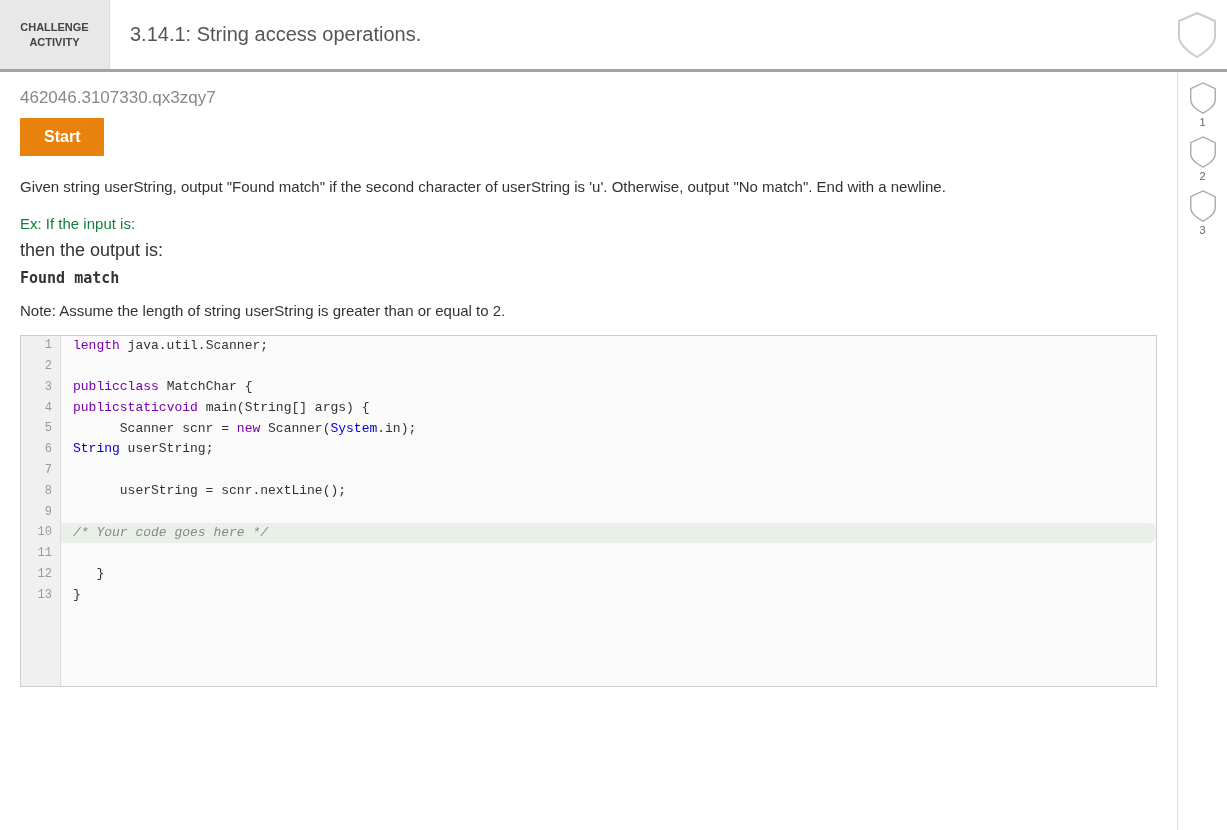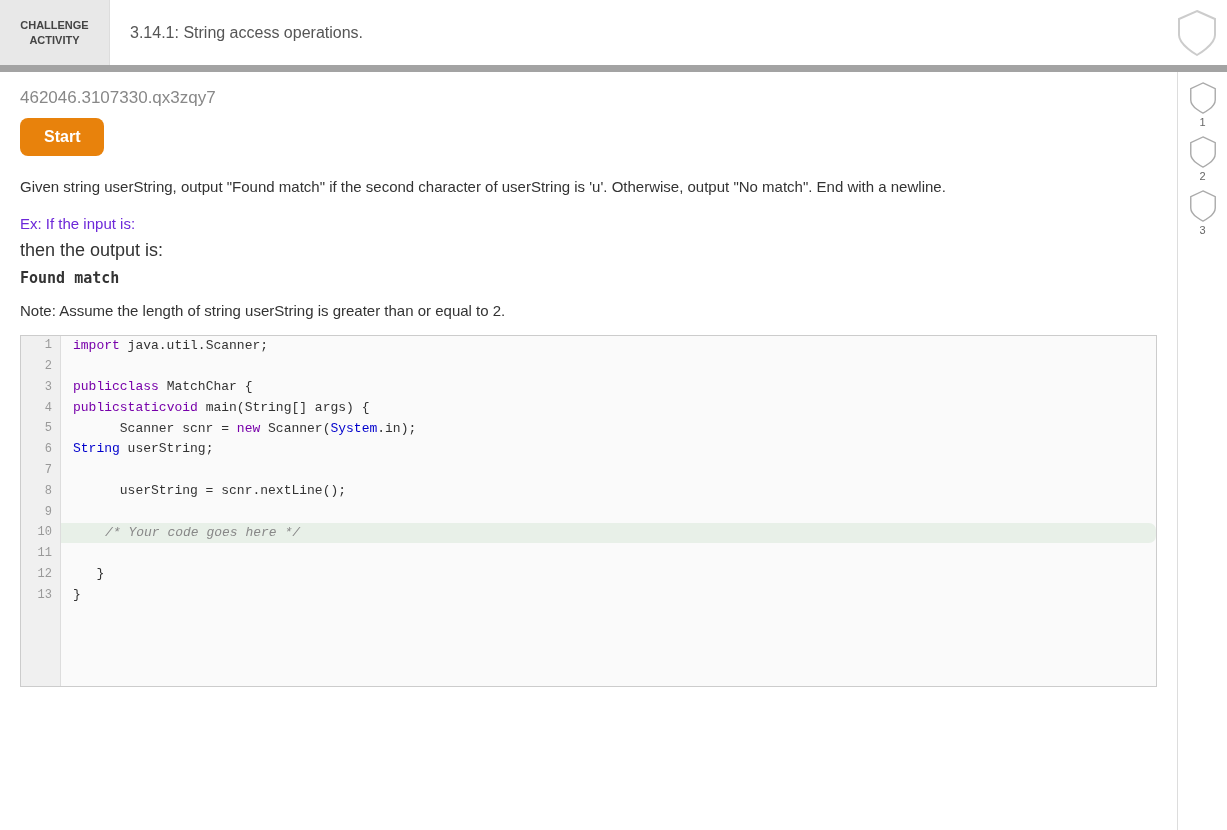--- a/index.html
+++ b/index.html
@@ -14,21 +14,21 @@
       width: 1227px;
       min-height: 830px;
       background: #fff;
       position: relative;
     }
 
     
     .header {
       display: flex;
       align-items: stretch;
-      border-bottom: 7px solid #a3a3a3;
+      border-bottom: 3px solid #a3a3a3;
       background: #fff;
       height: 72px;
     }
 
     .header-badge {
       background: #e8e8e8;
       padding: 8px 14px;
       display: flex;
       flex-direction: column;
       justify-content: center;
@@ -42,21 +42,21 @@
       font-weight: bold;
       color: #444;
       text-align: center;
       line-height: 1.3;
     }
 
     .header-title {
       display: flex;
       align-items: center;
       padding: 0 20px;
-      font-size: 16px;
+      font-size: 20px;
       color: #555;
       flex: 1;
     }
 
     .header-shield {
       width: 40px;
       height: 48px;
       margin-left: auto;
       margin-right: 10px;
       align-self: center;
@@ -82,35 +82,35 @@
 
     
     .start-button {
       background: #e8820c;
       color: #fff;
       border: none;
       padding: 10px 24px;
       font-size: 16px;
       font-weight: bold;
       cursor: pointer;
-      border-radius: 8px;
+      border-radius: 1px;
       margin-bottom: 20px;
     }
 
     
     .description {
       font-size: 15px;
       color: #333;
       line-height: 1.5;
       margin-bottom: 16px;
     }
 
     .example-label {
       font-size: 15px;
-      color: #6d28d9;
+      color: #15803d;
       margin-bottom: 8px;
     }
 
     .example-input {
       font-family: monospace;
       font-weight: bold;
       font-size: 15px;
       margin-bottom: 12px;
       display: block;
     }
@@ -174,21 +174,21 @@
     }
 
     .line-highlight {
       background: #e8f0e8;
       border-radius: 7px;
     }
 
     
     .kw { color: #7700aa; font-weight: normal; }
     .cn { color: #0000cc; }
-    .cm { color: #888; font-style: italic; margin-left: 32px; }
+    .cm { color: #888; font-style: italic; }
 
     
     .right-sidebar {
       width: 50px;
       border-left: 1px solid #ddd;
       display: flex;
       flex-direction: column;
       align-items: center;
       padding-top: 10px;
       gap: 8px;
@@ -251,21 +251,21 @@
 
       <p class="then-label">then the output is:</p>
       <span class="example-output">Found match</span>
 
       <p class="note-text">Note: Assume the length of string userString is greater than or equal to 2.</p>
 
       
       <div class="code-editor">
         <div class="code-line">
           <div class="line-number">1</div>
-          <div class="line-content"><span class="kw">import</span> java.util.Scanner;</div>
+          <div class="line-content"><span class="kw">length</span> java.util.Scanner;</div>
         </div>
         <div class="code-line">
           <div class="line-number">2</div>
           <div class="line-content">&nbsp;</div>
         </div>
         <div class="code-line">
           <div class="line-number">3</div>
           <div class="line-content"><span class="kw">public</span> <span class="kw">class</span> MatchChar {</div>
         </div>
         <div class="code-line">

